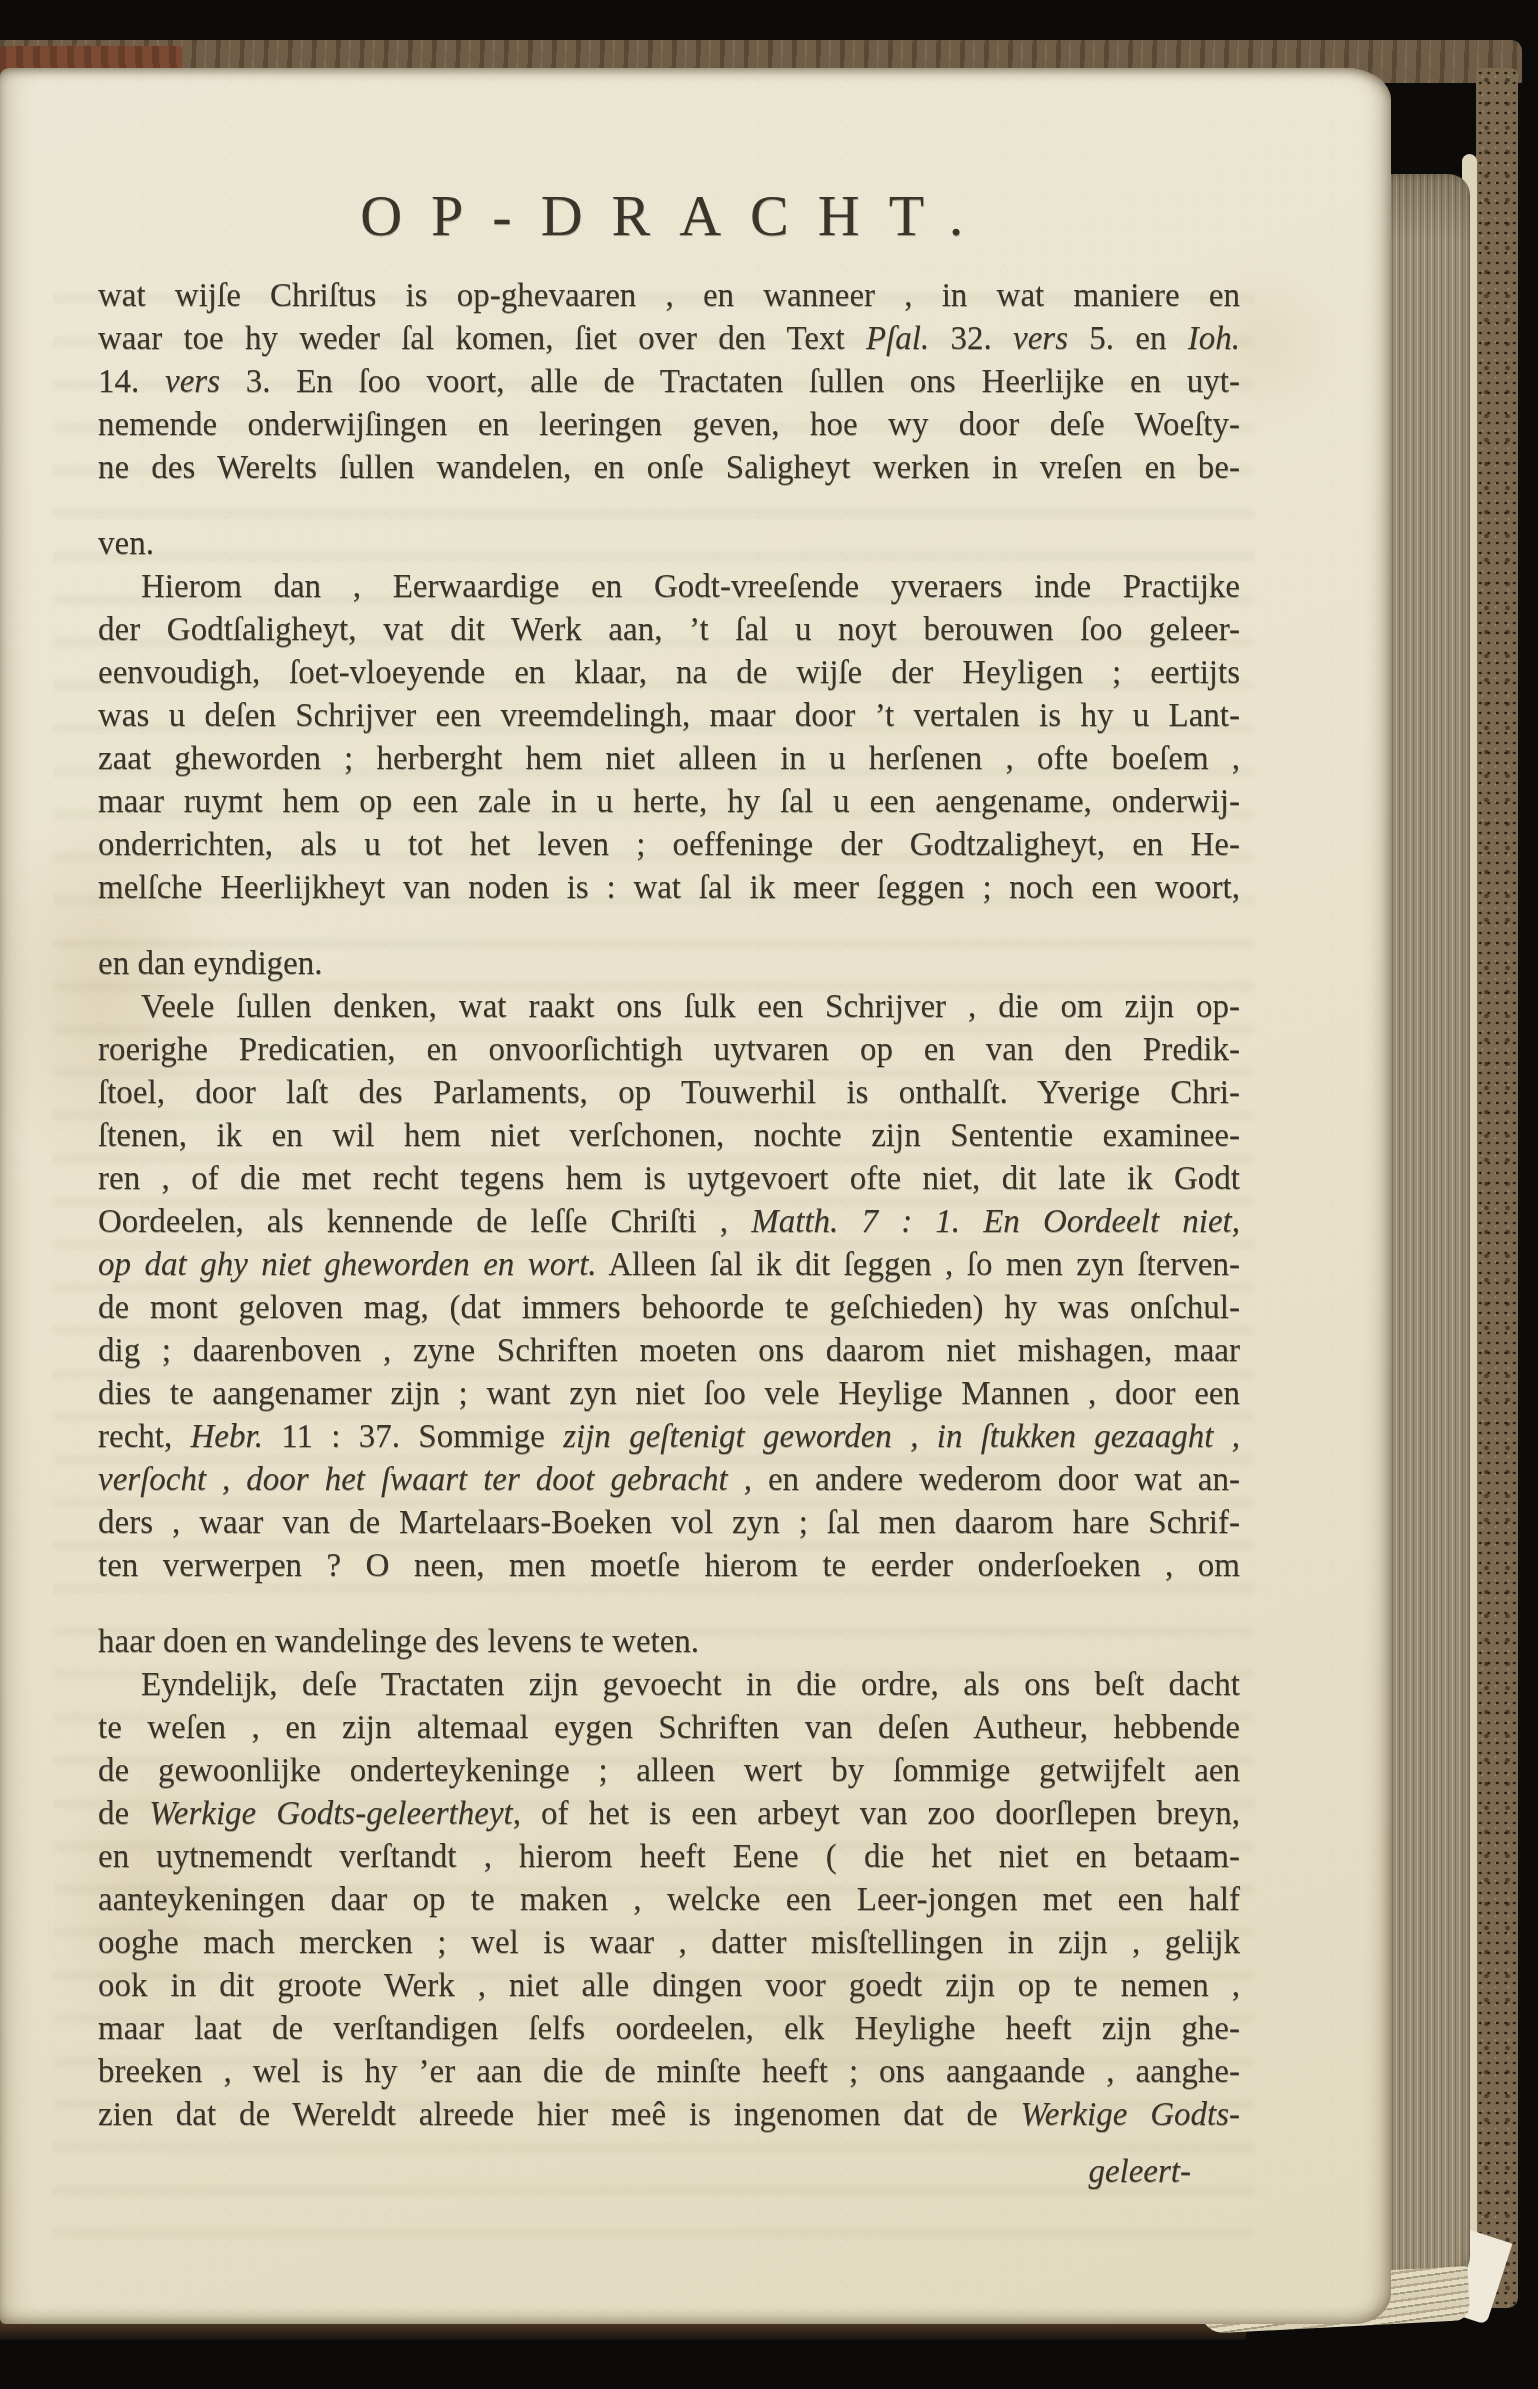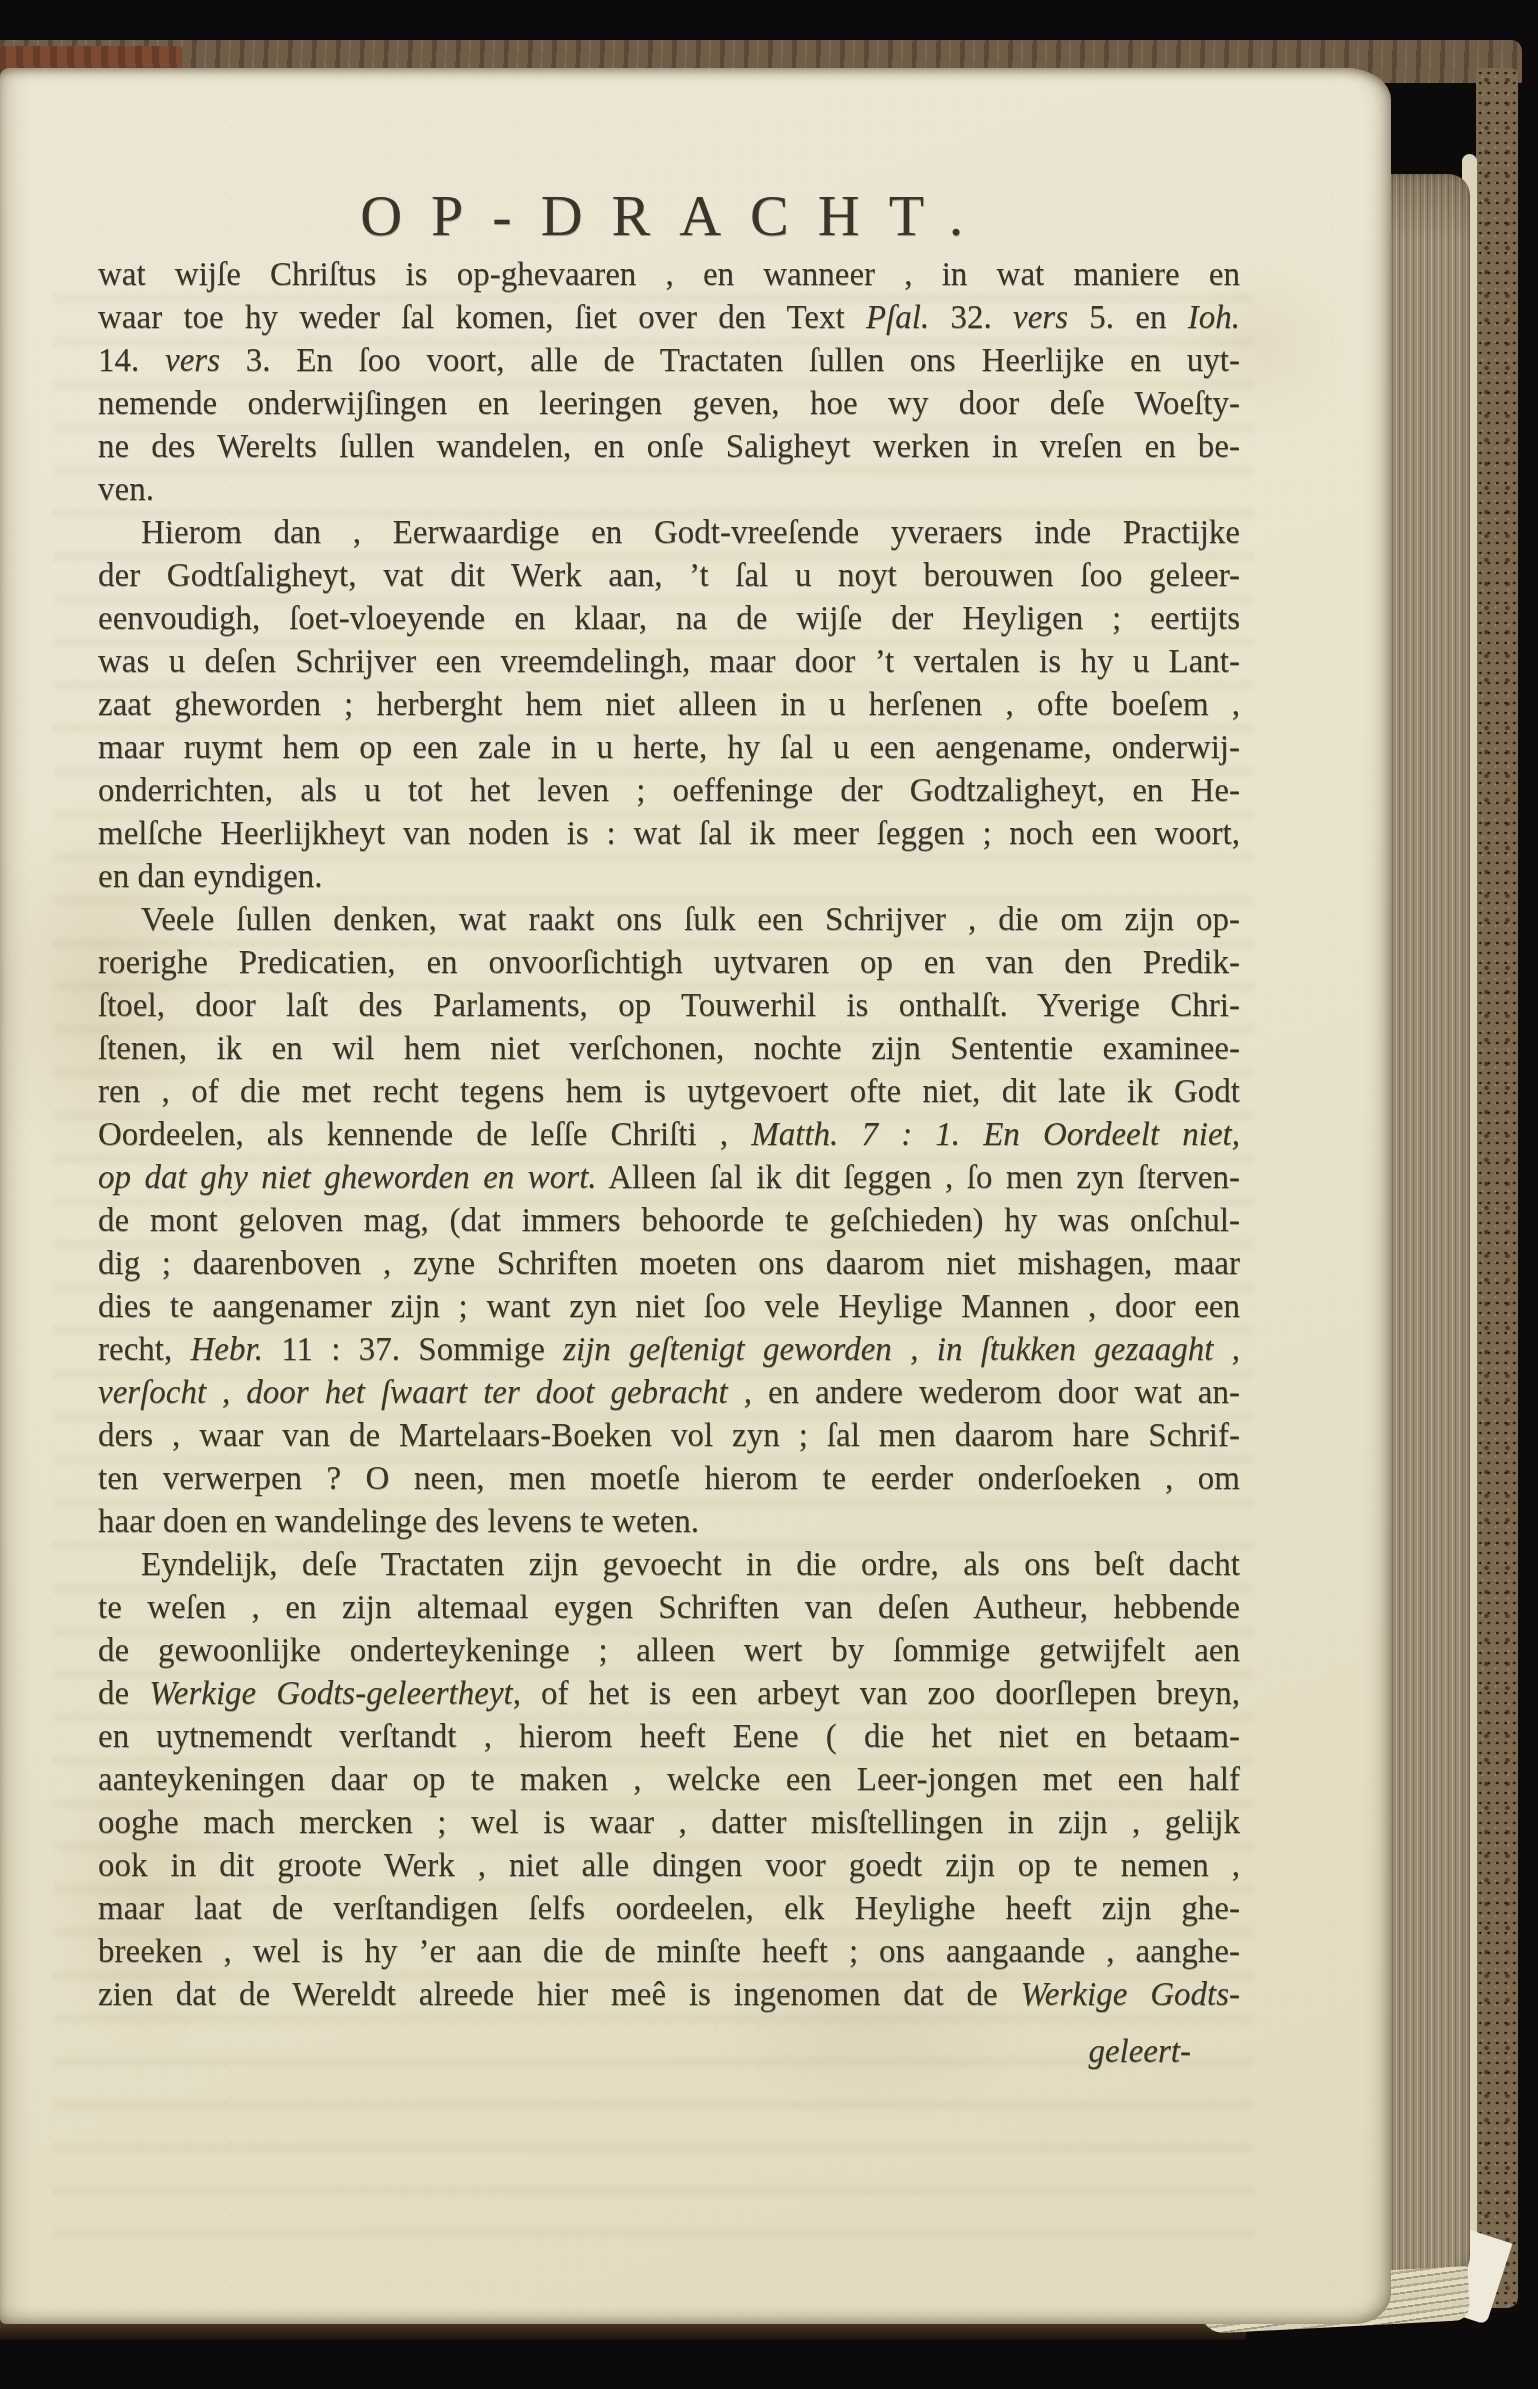--- a/index.html
+++ b/index.html
@@ -52,24 +52,24 @@
   .stain-1{left:-54px;top:677px;width:308px;height:492px;background:radial-gradient(closest-side,rgba(165,135,75,.16),rgba(0,0,0,0) 75%);}
   .stain-2{left:23px;top:1631px;width:246px;height:400px;background:radial-gradient(closest-side,rgba(160,130,70,.12),rgba(0,0,0,0) 75%);}
   .stain-3{left:1154px;top:169px;width:215px;height:215px;background:radial-gradient(closest-side,rgba(170,140,80,.10),rgba(0,0,0,0) 75%);}
   .stain-4{left:662px;top:1831px;width:415px;height:246px;background:radial-gradient(closest-side,rgba(150,120,65,.08),rgba(0,0,0,0) 75%);}
   .ghost{position:absolute;left:54px;top:200px;width:1200px;height:1969px;filter:blur(2.3px);
     background:repeating-linear-gradient(180deg,rgba(0,0,0,0) 0 26px,rgba(110,95,60,.05) 26px 35px,rgba(0,0,0,0) 35px 43px);}
   
   .page-title{position:absolute;left:98px;top:109px;width:1142px;height:85px;line-height:77px;
     text-align:center;font-size:58px;letter-spacing:.5em;padding-left:.25em;box-sizing:border-box;
     color:#3a342b;text-shadow:0.4px 0.6px 0.8px rgba(45,38,28,.40);}
-  .text-block{position:absolute;left:98px;top:185px;width:1142px;color:#39332a;
+  .text-block{position:absolute;left:98px;top:206px;width:1142px;color:#39332a;
     text-shadow:0.3px 0.5px 0.6px rgba(45,38,28,.35);}
   .line{font-size:33px;line-height:43px;height:43px;text-align:justify;text-align-last:justify;}
-  .line.short{text-align-last:left;}
+  .line.short{text-align-last:left;margin-top:33px;}
   .line.indent{text-indent:43px;}
   .it{font-style:italic;}
   .catchword{margin-top:14px;font-size:33px;line-height:43px;height:43px;
     text-align:right;padding-right:49px;font-style:italic;}
 </style>
 </head>
 <body>
 
 <div class="scene">
   <div class="board-top"></div>

